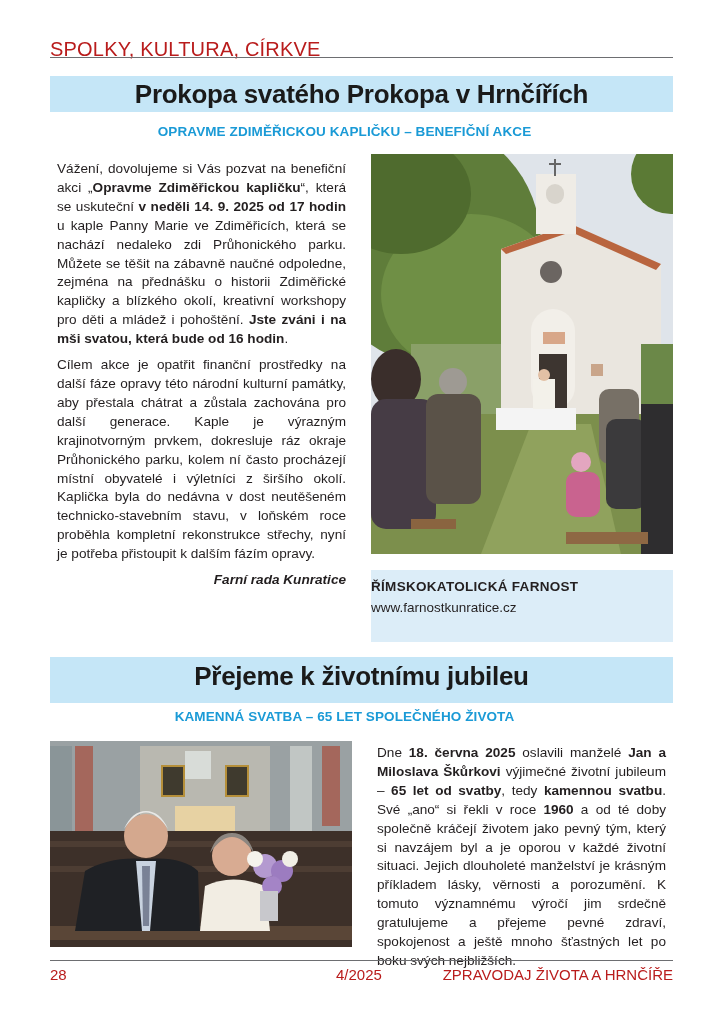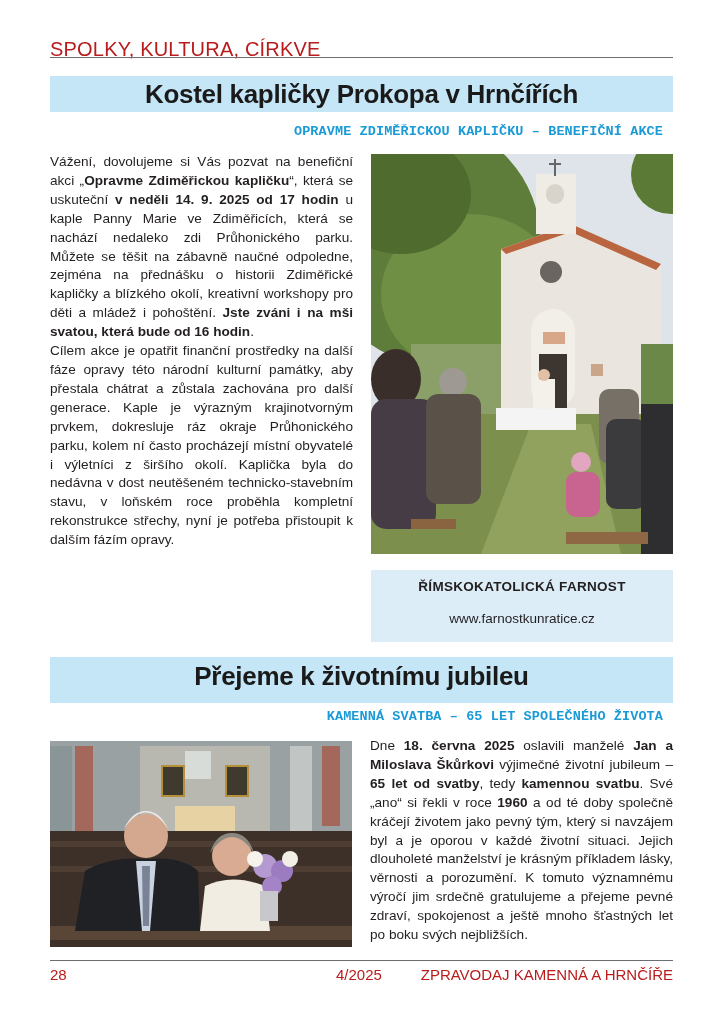--- a/index.html
+++ b/index.html
@@ -4,57 +4,58 @@
 <style>
   html, body { margin: 0; padding: 0; background: #fff; }
   body { width: 722px; height: 1024px; position: relative; overflow: hidden;
          font-family: "Liberation Sans", "DejaVu Sans", sans-serif; color: #231f20; }
   .section-label { position: absolute; left: 50px; top: 38px; font-size: 20px; letter-spacing: 0.2px; color: #b91c1c; }
   .rule { position: absolute; left: 50px; width: 623px; height: 1px; background: #6d6e71; }
   .band { position: absolute; left: 50px; width: 623px; background: #c5e6f7; text-align: center;
           font-family: "Liberation Sans", sans-serif; font-weight: bold; color: #1a1a1a; }
   .band1 { top: 76px; height: 36px; font-size: 26px; line-height: 36px; letter-spacing: -0.3px; }
   .band2 { top: 657px; height: 46px; font-size: 26px; line-height: 38px; letter-spacing: -0.3px; }
-  .kicker { position: absolute; left: 40px; width: 623px; text-align: right; color: #1a9ad6;
-            font-weight: bold; font-size: 13.5px; letter-spacing: 0.1px; font-family: Liberation Mono, monospace; }
+  .kicker { position: absolute; left: 33px; width: 623px; text-align: center; color: #1a9ad6;
+            font-weight: bold; font-size: 13.5px; letter-spacing: 0.1px; }
   .kicker1 { top: 124px; }
   .kicker2 { top: 709px; }
   .body-text { position: absolute; font-family: "Liberation Sans", sans-serif; font-size: 13.6px;
                line-height: 18.9px; text-align: justify; color: #231f20; }
   .col-left { left: 50px; top: 153px; width: 303px; }
   .col-right { left: 370px; top: 737px; width: 303px; }
-  .body-text p { margin: 0; }
+  .body-text p { margin: 7px; }
   .body-text b { font-weight: bold; }
   .signature { text-align: right; font-weight: bold; font-style: italic; margin-top: 2px !important; }
   .photo { position: absolute; overflow: hidden; }
   .photo1 { left: 371px; top: 154px; width: 302px; height: 400px;
             background: linear-gradient(180deg, #e1e6ec 0%, #d9dfe6 30%, #c2ccc0 55%, #7b8f5a 75%, #6c7d46 100%); }
   .photo2 { left: 50px; top: 741px; width: 302px; height: 206px;
             background: linear-gradient(180deg, #8e979c 0%, #b4b3aa 40%, #5a4a3a 70%, #3b2e24 100%); }
-  .infobox { position: absolute; left: 371px; top: 570px; width: 302px; height: 72px; background: #dcedf8; text-align: center; }
+  .infobox { position: absolute; left: 371px; top: 570px; width: 302px; height: 72px; background: #dcedf8; text-align: left; }
   .infobox .t1 { margin-top: 9px; font-weight: bold; font-size: 13.5px; letter-spacing: 0.3px; color: #231f20; }
   .infobox .t2 { margin-top: 2px; font-weight: bold; font-size: 11px; color: #231f20; }
-  .infobox .t3 { margin-top: 17px; font-size: 13.5px; color: #231f20; }
+  .infobox .t3 { margin-top: 6px; font-size: 13.5px; color: #231f20; }
   .footer { position: absolute; top: 966px; font-size: 15px; color: #b91c1c; }
   .footer-page { left: 50px; }
   .footer-issue { left: 336px; }
   .footer-name { right: 49px; }
 </style>
 </head>
 <body>
 
 <div class="section-label">SPOLKY, KULTURA, CÍRKVE</div>
 <div class="rule" style="top:57px;"></div>
 
-<div class="band band1">Kostel kapličky Prokopa v Hrnčířích</div>
+<div class="band band1">Prokopa svatého Prokopa v Hrnčířích</div>
 <div class="kicker kicker1">OPRAVME ZDIMĚŘICKOU KAPLIČKU – BENEFIČNÍ AKCE</div>
 
 <div class="body-text col-left" id="a1-body">
   <p><span>Vážení, dovolujeme si Vás pozvat na benefiční akci „</span><b>Opravme Zdiměřickou kapličku</b><span>“, která se uskuteční </span><b>v neděli 14. 9. 2025 od 17 hodin</b><span> u kaple Panny Marie ve Zdiměřicích, která se nachází nedaleko zdi Průhonického parku. Můžete se těšit na zábavně naučné odpoledne, zejména na přednášku o historii Zdiměřické kapličky a blízkého okolí, kreativní workshopy pro děti a mládež i pohoštění. </span><b>Jste zváni i na mši svatou, která bude od 16 hodin</b><span>.</span></p>
   <p><span>Cílem akce je opatřit finanční prostředky na další fáze opravy této národní kulturní památky, aby přestala chátrat a zůstala zachována pro další generace. Kaple je výrazným krajinotvorným prvkem, dokresluje ráz okraje Průhonického parku, kolem ní často procházejí místní obyvatelé i výletníci z širšího okolí. Kaplička byla do nedávna v dost neutěšeném technicko-stavebním stavu, v loňském roce proběhla kompletní rekonstrukce střechy, nyní je potřeba přistoupit k dalším fázím opravy.</span></p>
+  <p class="signature">Farní rada Kunratice</p>
 </div>
 
 <div class="photo photo1" title="Mše svatá před kaplí Panny Marie ve Zdiměřicích">
   <svg width="302" height="400" viewBox="0 0 302 400">
 
     <rect x="0" y="0" width="302" height="400" fill="#dfe4ea"></rect>
 
     <ellipse cx="60" cy="90" rx="110" ry="120" fill="#5f7d3a"></ellipse>
     <ellipse cx="100" cy="140" rx="90" ry="80" fill="#6f8f45"></ellipse>
     <ellipse cx="30" cy="40" rx="70" ry="60" fill="#4f6b2e"></ellipse>
@@ -143,13 +144,13 @@
   </svg>
 </div>
 
 <div class="body-text col-right">
   <p><span>Dne </span><b>18. června 2025</b><span> oslavili manželé </span><b>Jan a Miloslava Škůrkovi</b><span> výjimečné životní jubileum – </span><b>65 let od svatby</b><span>, tedy </span><b>kamennou svatbu</b><span>. Své „ano“ si řekli v roce </span><b>1960</b><span> a od té doby společně kráčejí životem jako pevný tým, který si navzájem byl a je oporou v každé životní situaci. Jejich dlouholeté manželství je krásným příkladem lásky, věrnosti a porozumění. K tomuto významnému výročí jim srdečně gratulujeme a přejeme pevné zdraví, spokojenost a ještě mnoho šťastných let po boku svých nejbližších.</span></p>
 </div>
 
 <div class="rule" style="top:960px;"></div>
 <div class="footer footer-page">28</div>
 <div class="footer footer-issue">4/2025</div>
-<div class="footer footer-name">ZPRAVODAJ KAMENNÁ A HRNČÍŘE</div>
+<div class="footer footer-name">ZPRAVODAJ ŽIVOTA A HRNČÍŘE</div>
 
 </body></html>

